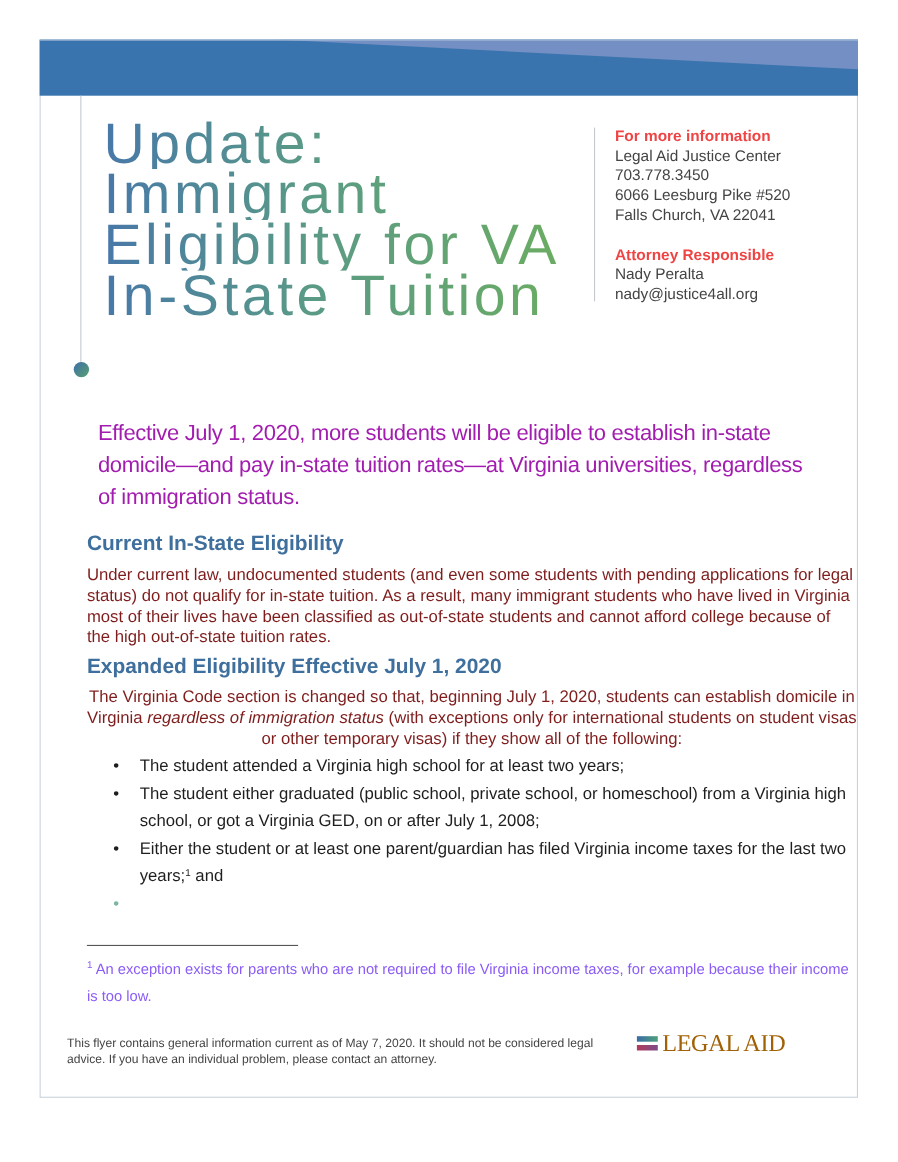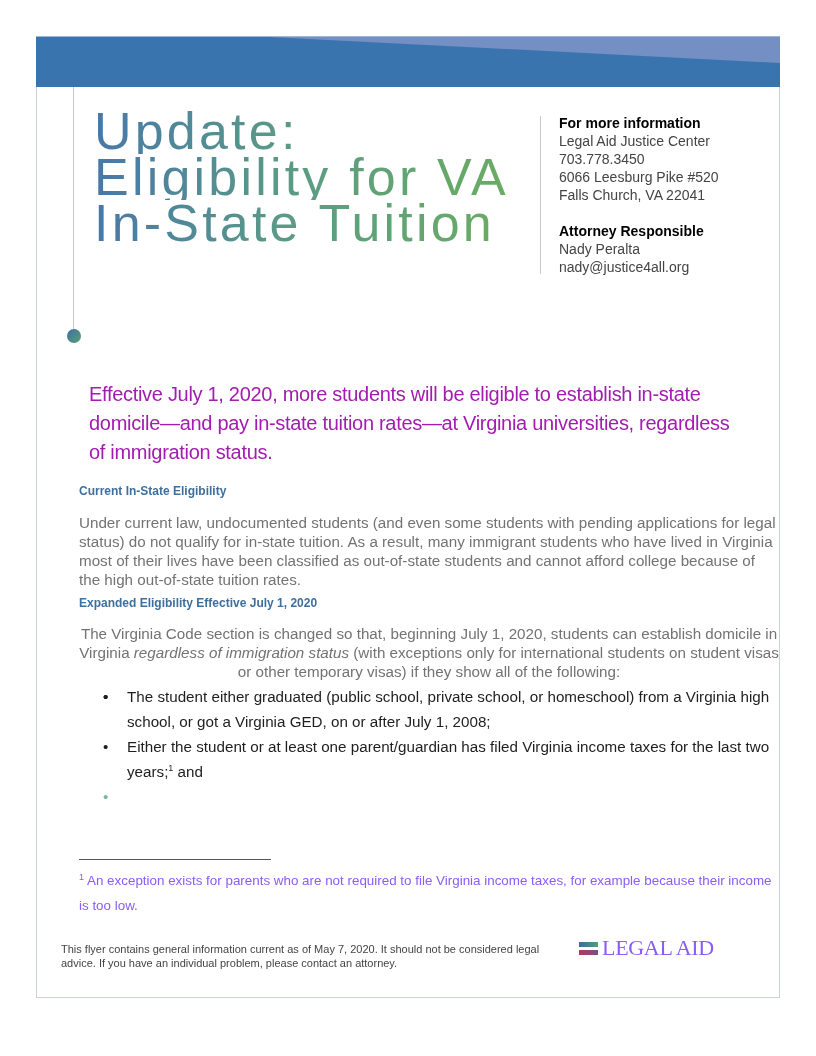--- a/index.html
+++ b/index.html
@@ -6,34 +6,34 @@
   body { width: 816px; height: 1056px; position: relative; overflow: hidden; font-family: "Liberation Sans", sans-serif; }
   .page-frame { position: absolute; left: 36px; top: 36px; width: 744px; height: 962px; border: 1px solid #c9d3dd; box-sizing: border-box; }
   .header-band { position: absolute; left: 36px; top: 36px; width: 744px; height: 51px; background: #3a74ae; overflow: hidden; }
   .header-band svg { position: absolute; left: 0; top: 0; }
   .title-rule { position: absolute; left: 73px; top: 87px; width: 1px; height: 248px; background: #c5c9cf; }
   .title-dot { position: absolute; left: 67px; top: 329px; width: 14px; height: 14px; border-radius: 50%; background: linear-gradient(135deg, #3c6fa8 0%, #5aa070 100%); }
   .title { position: absolute; left: 94px; top: 108px; margin: 0; font-family: "Liberation Sans", sans-serif; font-weight: normal; font-size: 52px; line-height: 46px; letter-spacing: 3.2px; }
   .title .line { display: block; background: linear-gradient(90deg, #4878a8 0%, #5a9a86 45%, #6aac62 100%); -webkit-background-clip: text; background-clip: text; color: transparent; white-space: nowrap; }
   .contact-rule { position: absolute; left: 540px; top: 116px; width: 1px; height: 158px; background: #c5c9cf; }
   .contact { position: absolute; left: 559px; top: 114px; font-size: 14px; line-height: 18px; color: #444; }
-  .contact .label { color: #000000; font-weight: bold; }
+  .contact .label { color: #ef4444; font-weight: bold; }
   .contact .gap { height: 18px; }
   .lead { position: absolute; left: 89px; top: 380px; width: 660px; font-size: 20px; line-height: 29px; color: #a21caf; letter-spacing: -0.3px; }
-  .h2 { position: absolute; left: 79px; font-size: 12px; font-weight: bold; color: #3f6f9c; margin: 0; }
-  .para { position: absolute; left: 79px; width: 700px; font-size: 15.2px; line-height: 19px; color: #737373; margin: 0; }
+  .h2 { position: absolute; left: 79px; font-size: 19px; font-weight: bold; color: #3f6f9c; margin: 0; }
+  .para { position: absolute; left: 79px; width: 700px; font-size: 15.2px; line-height: 19px; color: #7f1d1d; margin: 0; }
   .bullets { position: absolute; left: 103px; top: 684px; width: 680px; margin: 0; padding: 0; list-style: none; font-size: 15.2px; line-height: 25px; color: #1e1e1e; }
   .bullets li { position: relative; padding-left: 24px; }
   .bullets li .dot { position: absolute; left: 0; top: 0; }
   .bullets li.last .dot { color: #7fb6a0; }
   sup { font-size: 9px; vertical-align: top; position: relative; top: -3px; }
   .fn-rule { position: absolute; left: 79px; top: 859px; width: 192px; height: 1px; background: #555; }
   .footnote { position: absolute; left: 79px; top: 868px; width: 700px; font-size: 13.4px; line-height: 25px; color: #8b5cf6; }
   .disclaimer { position: absolute; left: 61px; top: 942px; width: 500px; font-size: 11px; line-height: 14px; color: #444; }
-  .logo { position: absolute; left: 557px; top: 937px; font-family: "Liberation Serif", serif; color: #8b5cf6; }
+  .logo { position: absolute; left: 557px; top: 937px; font-family: "Liberation Serif", serif; color: #a16207; }
   .logo .row1 { display: flex; align-items: center; font-size: 22px; line-height: 22px; letter-spacing: -0.3px; }
   .logo .row2 { font-size: 22px; line-height: 22px; letter-spacing: -0.3px; }
   .logo .mark { width: 19px; height: 13px; margin: 0 4px 0 22px; display: flex; flex-direction: column; justify-content: space-between; }
   .logo .mark span { display: block; height: 5px; width: 19px; }
   .logo .mark .s1 { background: linear-gradient(90deg, #3a6ca8, #4ea07a); }
   .logo .mark .s2 { background: linear-gradient(90deg, #b23a5a, #7b4e8a); }
 </style>
 </head>
 <body>
 
@@ -44,20 +44,21 @@
     <polygon points="215,0 744,0 744,27" fill="#7790c4" opacity="0.95"></polygon>
     <rect x="0" y="0" width="744" height="1" fill="#9fb6d6"></rect>
   </svg>
 </div>
 
 <div class="title-rule"></div>
 <div class="title-dot"></div>
 
 <h1 class="title">
   <span class="line">Update:</span>
+  <span class="line">Immigrant</span>
   <span class="line">Eligibility for VA</span>
   <span class="line">In-State Tuition</span>
 </h1>
 
 <div class="contact-rule"></div>
 <div class="contact">
   <div class="label">For more information</div>
   <div>Legal Aid Justice Center</div>
   <div>703.778.3450</div>
   <div>6066 Leesburg Pike #520</div>
@@ -70,21 +71,21 @@
 
 <p class="lead" style="margin:0;">Effective July 1, 2020, more students will be eligible to establish in-state domicile—and pay in-state tuition rates—at Virginia universities, regardless of immigration status.</p>
 
 <h2 class="h2" style="top:484px;">Current In-State Eligibility</h2>
 <p class="para" style="top:513px;">Under current law, undocumented students (and even some students with pending applications for legal status) do not qualify for in-state tuition. As a result, many immigrant students who have lived in Virginia most of their lives have been classified as out-of-state students and cannot afford college because of the high out-of-state tuition rates.</p>
 
 <h2 class="h2" style="top:596px;">Expanded Eligibility Effective July 1, 2020</h2>
 <p class="para" style="top:624px;text-align:center;"><span>The Virginia Code section is changed so that, beginning July 1, 2020, students can establish domicile in Virginia </span><em>regardless of immigration status</em><span> (with exceptions only for international students on student visas or other temporary visas) if they show all of the following:</span></p>
 
 <ul class="bullets">
-  <li><span class="dot">•</span></li>
+  <li><span class="dot">•</span><span>The student attended a Virginia high school for at least two years;</span></li>
   <li><span class="dot">•</span><span>The student either graduated (public school, private school, or homeschool) from a Virginia high school, or got a Virginia GED, on or after July 1, 2008;</span></li>
   <li><span class="dot">•</span><span>Either the student or at least one parent/guardian has filed Virginia income taxes for the last two years;</span><sup>1</sup><span> and</span></li>
   <li class="last"><span class="dot">•</span></li>
 </ul>
 
 <div class="fn-rule"></div>
 <div class="footnote"><sup>1</sup><span> An exception exists for parents who are not required to file Virginia income taxes, for example because their income is too low.</span></div>
 
 <div class="disclaimer">This flyer contains general information current as of May 7, 2020. It should not be considered legal advice. If you have an individual problem, please contact an attorney.</div>
 

